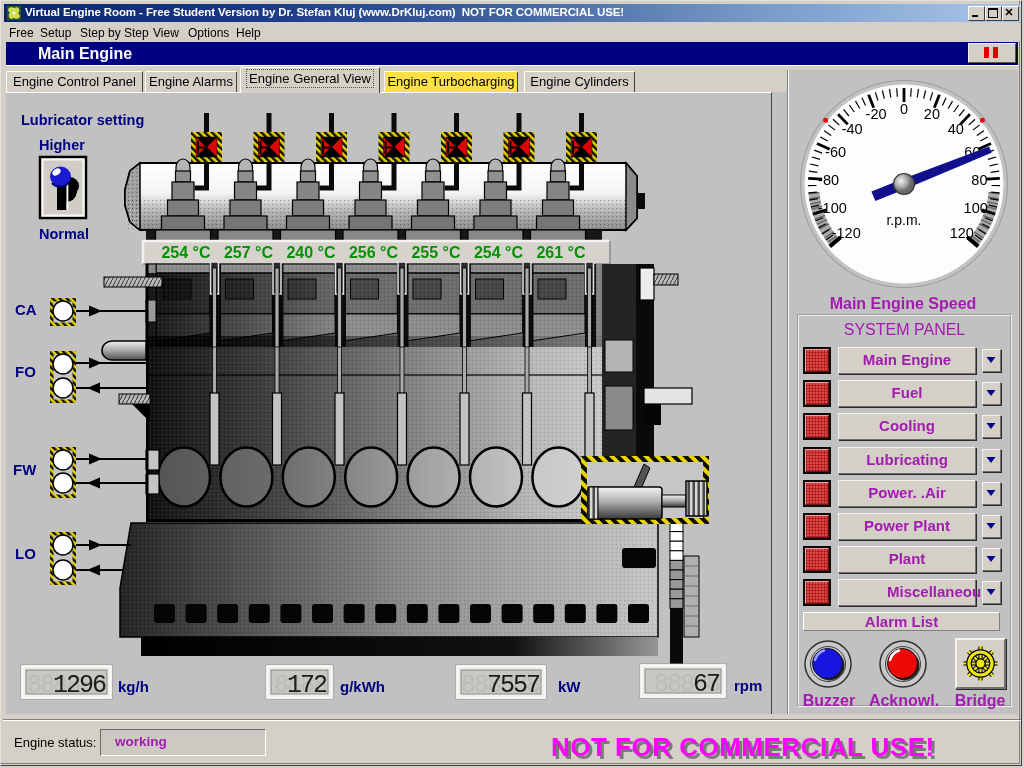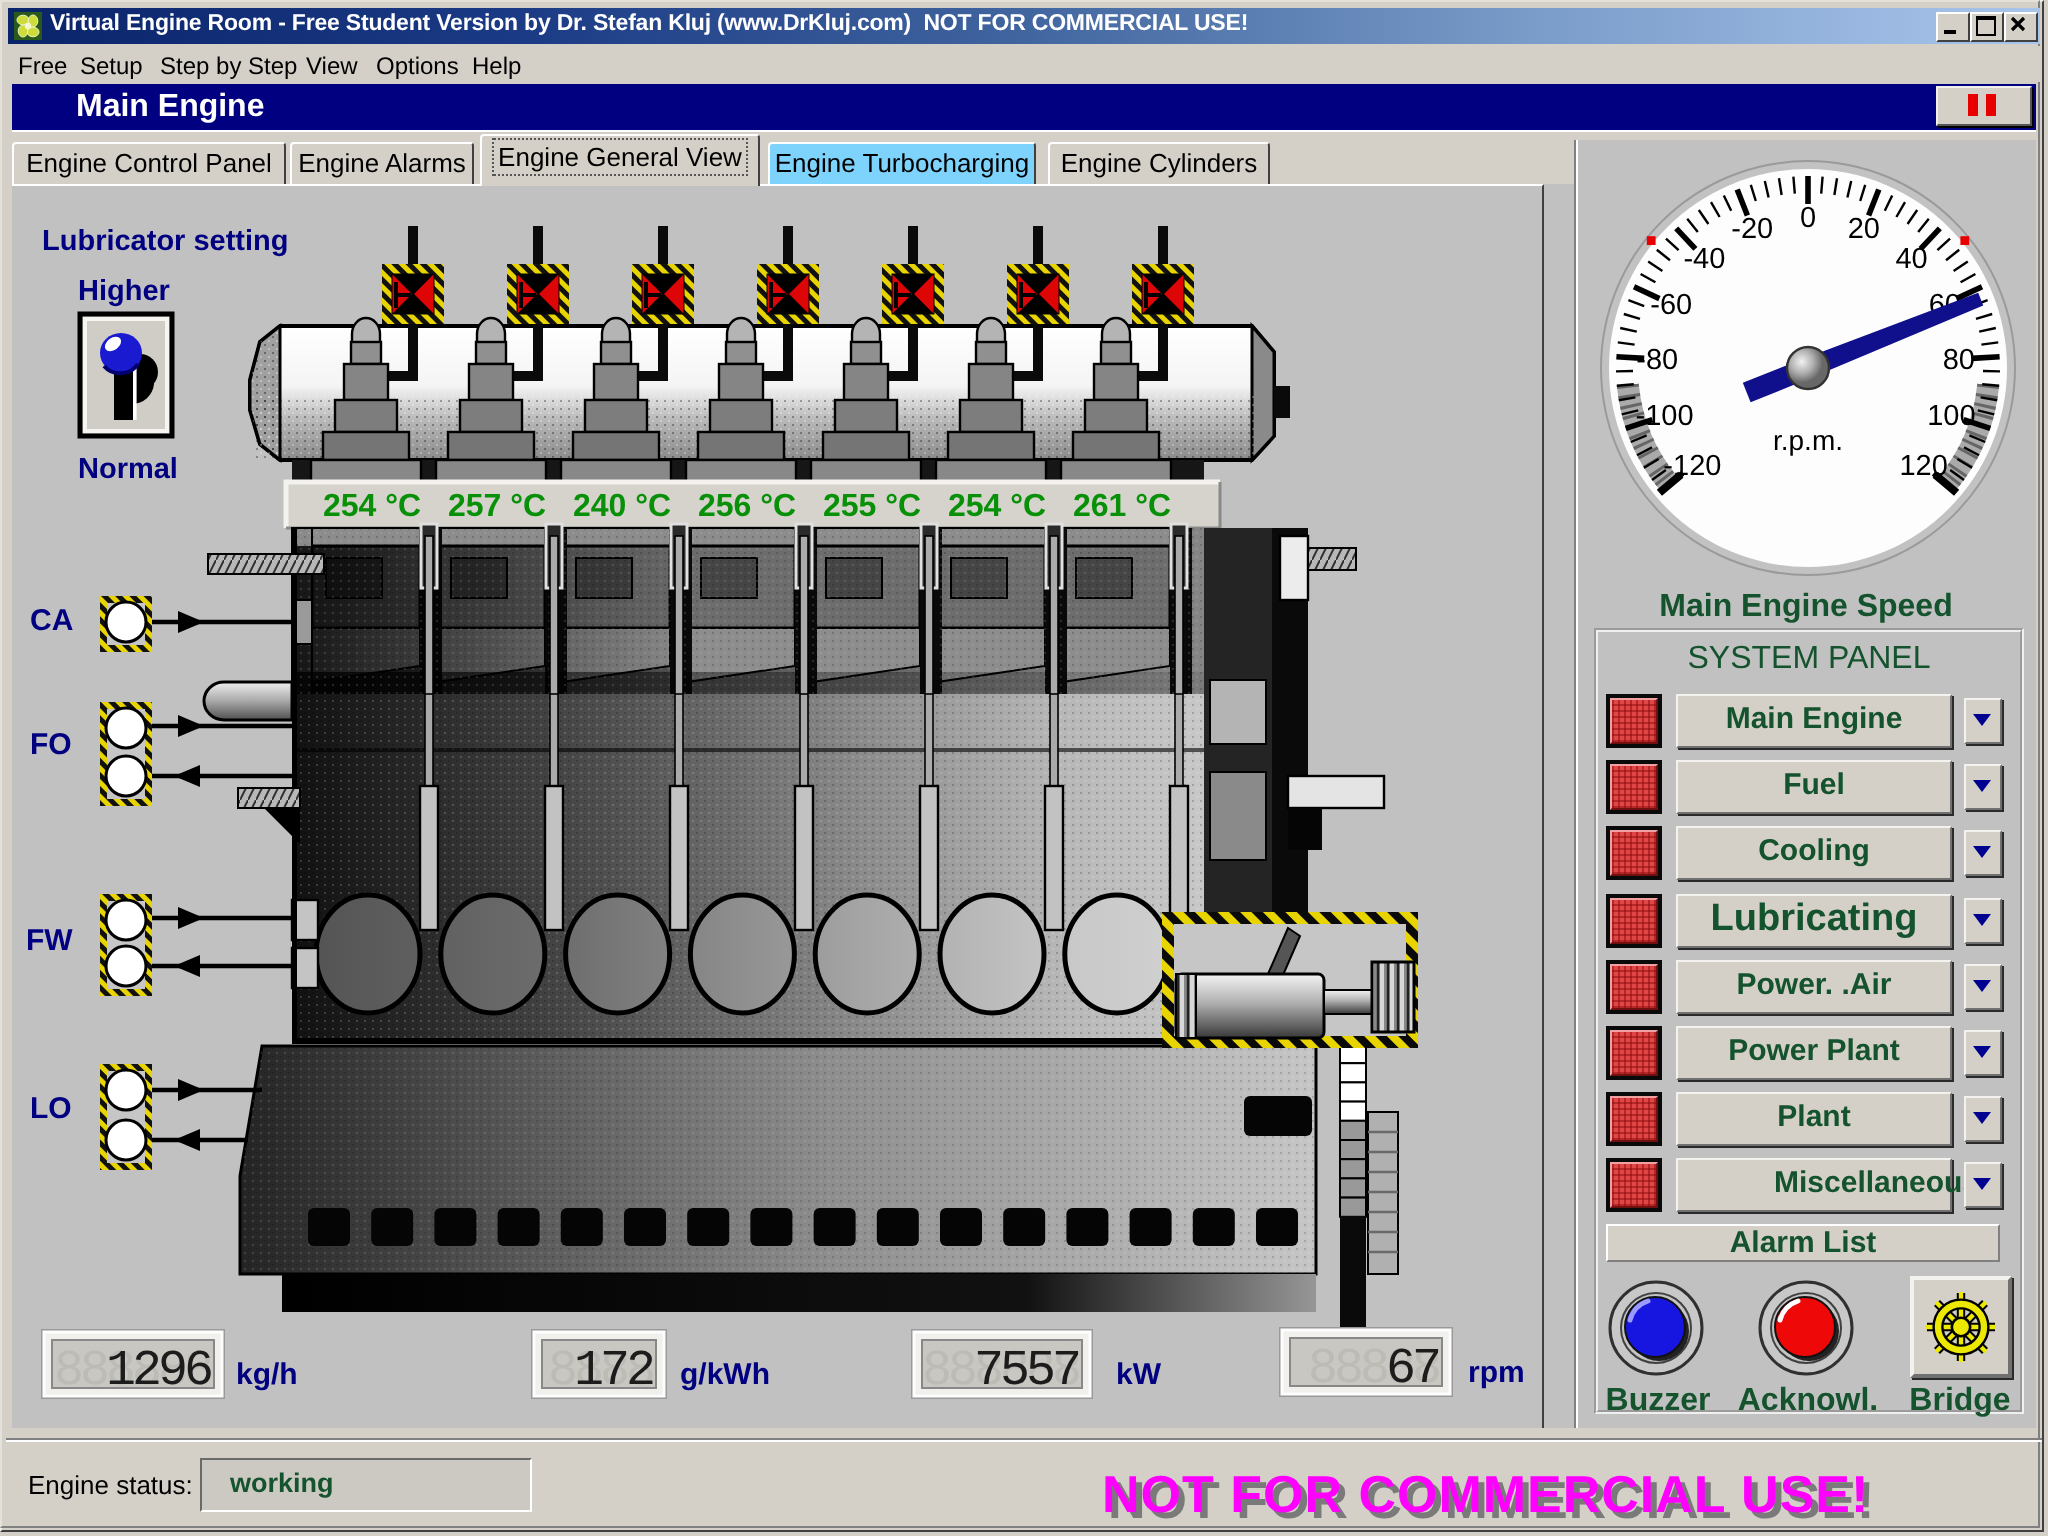--- a/index.html
+++ b/index.html
@@ -1,18 +1,18 @@
 <!DOCTYPE html>
 <html><head>
 <meta charset="utf-8">
 <style>
 html,body{margin:0;padding:0;}
 body{width:1024px;height:768px;background:#d4d0c8;font-family:"Liberation Sans",sans-serif;position:relative;overflow:hidden;}
 .abs{position:absolute;}
-.navy{color:#14532d;}
+.navy{color:#a21caf;}
 .b{font-weight:bold;}
 </style>
 </head>
 <body>
 
 <div class="abs" style="left:0;top:0;width:1024px;height:768px;border:1px solid #d4d0c8;box-sizing:border-box;"></div>
 <div class="abs" style="left:1;top:1;width:1022px;height:766px;border-top:1px solid #efefea;border-left:1px solid #efefea;border-right:1px solid #404040;border-bottom:1px solid #404040;box-sizing:border-box;"></div>
 <div class="abs" style="left:2;top:2;width:1020px;height:764px;border-top:1px solid #e4e1da;border-left:1px solid #e4e1da;border-right:1px solid #808080;border-bottom:1px solid #808080;box-sizing:border-box;"></div>
 
 <div class="abs" style="left:4px;top:4px;width:1016px;height:18px;background:linear-gradient(to right,#0a246a 0%,#1b3a85 25%,#41659f 50%,#7a9cc9 75%,#a9c5ec 100%);"></div>
@@ -54,21 +54,21 @@
 <div class="abs" style="left:6px;top:42px;width:1012px;height:23px;background:#000080;border-bottom:1px solid #fff;"></div>
 <div class="abs" style="left:38px;top:45px;font-size:16px;font-weight:bold;color:#fff;">Main Engine</div>
 <div class="abs" style="left:968px;top:43px;width:48px;height:20px;background:#d4d0c8;border-top:1.5px solid #f2f0ec;border-left:1.5px solid #f2f0ec;border-right:1.5px solid #555;border-bottom:1.5px solid #555;box-shadow:1px 1px 0 #000;box-sizing:border-box;">
 <div class="abs" style="left:15px;top:3px;width:5px;height:11px;background:#e80000;"></div>
 <div class="abs" style="left:24px;top:3px;width:5px;height:11px;background:#e80000;"></div>
 </div>
 
 <div class="abs" style="left:6px;top:71px;width:137px;height:21px;background:#d4d0c8;border-top:1px solid #fff;border-left:1px solid #fff;border-right:1px solid #404040;border-radius:2px 2px 0 0;box-sizing:border-box;font-size:13px;text-align:center;line-height:20px;">Engine Control Panel</div>
 <div class="abs" style="left:145px;top:71px;width:92px;height:21px;background:#d4d0c8;border-top:1px solid #fff;border-left:1px solid #fff;border-right:1px solid #404040;border-radius:2px 2px 0 0;box-sizing:border-box;font-size:13px;text-align:center;line-height:20px;">Engine Alarms</div>
 <div class="abs" style="left:240px;top:67px;width:140px;height:26px;background:#d4d0c8;border-top:1px solid #fff;border-left:1px solid #fff;border-right:1.5px solid #404040;border-radius:2px 2px 0 0;box-sizing:border-box;font-size:13px;text-align:center;line-height:22px;z-index:3;"><span style="outline:1px dotted #555;padding:1px 2px;">Engine General View</span></div>
-<div class="abs" style="left:384px;top:71px;width:134px;height:21px;background:#7dd3fc;border-top:1px solid #fff;border-left:1px solid #fff;border-right:1px solid #404040;border-radius:2px 2px 0 0;box-sizing:border-box;font-size:13px;text-align:center;line-height:20px;">Engine Turbocharging</div>
+<div class="abs" style="left:384px;top:71px;width:134px;height:21px;background:#fde047;border-top:1px solid #fff;border-left:1px solid #fff;border-right:1px solid #404040;border-radius:2px 2px 0 0;box-sizing:border-box;font-size:13px;text-align:center;line-height:20px;">Engine Turbocharging</div>
 <div class="abs" style="left:524px;top:71px;width:111px;height:21px;background:#d4d0c8;border-top:1px solid #fff;border-left:1px solid #fff;border-right:1px solid #404040;border-radius:2px 2px 0 0;box-sizing:border-box;font-size:13px;text-align:center;line-height:20px;">Engine Cylinders</div>
 
 <div class="abs" id="mainarea" style="left:6px;top:92px;width:766px;height:622px;background:#c1c1c1;border-top:1px solid #fff;border-right:1px solid #404040;box-sizing:border-box;"></div>
 
 <div class="abs" style="left:772px;top:92px;width:15px;height:622px;background:#c1c1c1;"></div>
 <div class="abs" style="left:787px;top:70px;width:231px;height:644px;background:#c1c1c1;border-left:1px solid #808080;box-shadow:inset 1px 0 0 #fff;box-sizing:border-box;"></div>
 
 <svg class="abs" style="left:6px;top:92px;" width="766" height="624" viewBox="6 92 766 624">
 <defs>
 <pattern id="hz" width="5" height="5" patternUnits="userSpaceOnUse" patternTransform="rotate(45)">
@@ -613,21 +613,21 @@
   </div>
 <div class="abs" style="left:838px;top:413px;width:138px;height:27px;background:#d4d0c8;border-top:1.5px solid #f4f2ee;border-left:1.5px solid #f4f2ee;border-right:1.5px solid #707070;border-bottom:1.5px solid #707070;box-shadow:1px 1px 0 #2a2a2a;box-sizing:border-box;text-align:center;line-height:24px;"><span class="navy b" style="font-size:15px;">Cooling</span></div>
 <div class="abs" style="left:982px;top:415px;width:19px;height:23px;background:#d4d0c8;border-top:1.5px solid #f4f2ee;border-left:1.5px solid #f4f2ee;border-right:1.5px solid #707070;border-bottom:1.5px solid #707070;box-shadow:1px 1px 0 #2a2a2a;box-sizing:border-box;">
     <svg width="16" height="20" viewBox="0 0 16 20" style="position:absolute">
       <path d="M3.5 7 L12.5 7 L8 13 Z" fill="#000090"></path>
     </svg>
   </div>
 <div class="abs" style="left:803px;top:447px;width:28px;height:27px;background:#0a0a0a;padding:2px;box-sizing:border-box;">
     <div style="width:100%;height:100%;background:#e04646;background-image:repeating-linear-gradient(0deg,rgba(140,10,10,.5) 0 1px,transparent 1px 3px),repeating-linear-gradient(90deg,rgba(140,10,10,.5) 0 1px,transparent 1px 3px);border-top:1px solid #f0a0a0;border-left:1px solid #f0a0a0;border-right:1px solid #701010;border-bottom:1px solid #701010;box-sizing:border-box;"></div>
   </div>
-<div class="abs" style="left:838px;top:447px;width:138px;height:27px;background:#d4d0c8;border-top:1.5px solid #f4f2ee;border-left:1.5px solid #f4f2ee;border-right:1.5px solid #707070;border-bottom:1.5px solid #707070;box-shadow:1px 1px 0 #2a2a2a;box-sizing:border-box;text-align:center;line-height:24px;"><span class="navy b" style="font-size:19px;">Lubricating</span></div>
+<div class="abs" style="left:838px;top:447px;width:138px;height:27px;background:#d4d0c8;border-top:1.5px solid #f4f2ee;border-left:1.5px solid #f4f2ee;border-right:1.5px solid #707070;border-bottom:1.5px solid #707070;box-shadow:1px 1px 0 #2a2a2a;box-sizing:border-box;text-align:center;line-height:24px;"><span class="navy b" style="font-size:15px;">Lubricating</span></div>
 <div class="abs" style="left:982px;top:449px;width:19px;height:23px;background:#d4d0c8;border-top:1.5px solid #f4f2ee;border-left:1.5px solid #f4f2ee;border-right:1.5px solid #707070;border-bottom:1.5px solid #707070;box-shadow:1px 1px 0 #2a2a2a;box-sizing:border-box;">
     <svg width="16" height="20" viewBox="0 0 16 20" style="position:absolute">
       <path d="M3.5 7 L12.5 7 L8 13 Z" fill="#000090"></path>
     </svg>
   </div>
 <div class="abs" style="left:803px;top:480px;width:28px;height:27px;background:#0a0a0a;padding:2px;box-sizing:border-box;">
     <div style="width:100%;height:100%;background:#e04646;background-image:repeating-linear-gradient(0deg,rgba(140,10,10,.5) 0 1px,transparent 1px 3px),repeating-linear-gradient(90deg,rgba(140,10,10,.5) 0 1px,transparent 1px 3px);border-top:1px solid #f0a0a0;border-left:1px solid #f0a0a0;border-right:1px solid #701010;border-bottom:1px solid #701010;box-sizing:border-box;"></div>
   </div>
 <div class="abs" style="left:838px;top:480px;width:138px;height:27px;background:#d4d0c8;border-top:1.5px solid #f4f2ee;border-left:1.5px solid #f4f2ee;border-right:1.5px solid #707070;border-bottom:1.5px solid #707070;box-shadow:1px 1px 0 #2a2a2a;box-sizing:border-box;text-align:center;line-height:24px;"><span class="navy b" style="font-size:15px;">Power. .Air</span></div>
 <div class="abs" style="left:982px;top:482px;width:19px;height:23px;background:#d4d0c8;border-top:1.5px solid #f4f2ee;border-left:1.5px solid #f4f2ee;border-right:1.5px solid #707070;border-bottom:1.5px solid #707070;box-shadow:1px 1px 0 #2a2a2a;box-sizing:border-box;">

